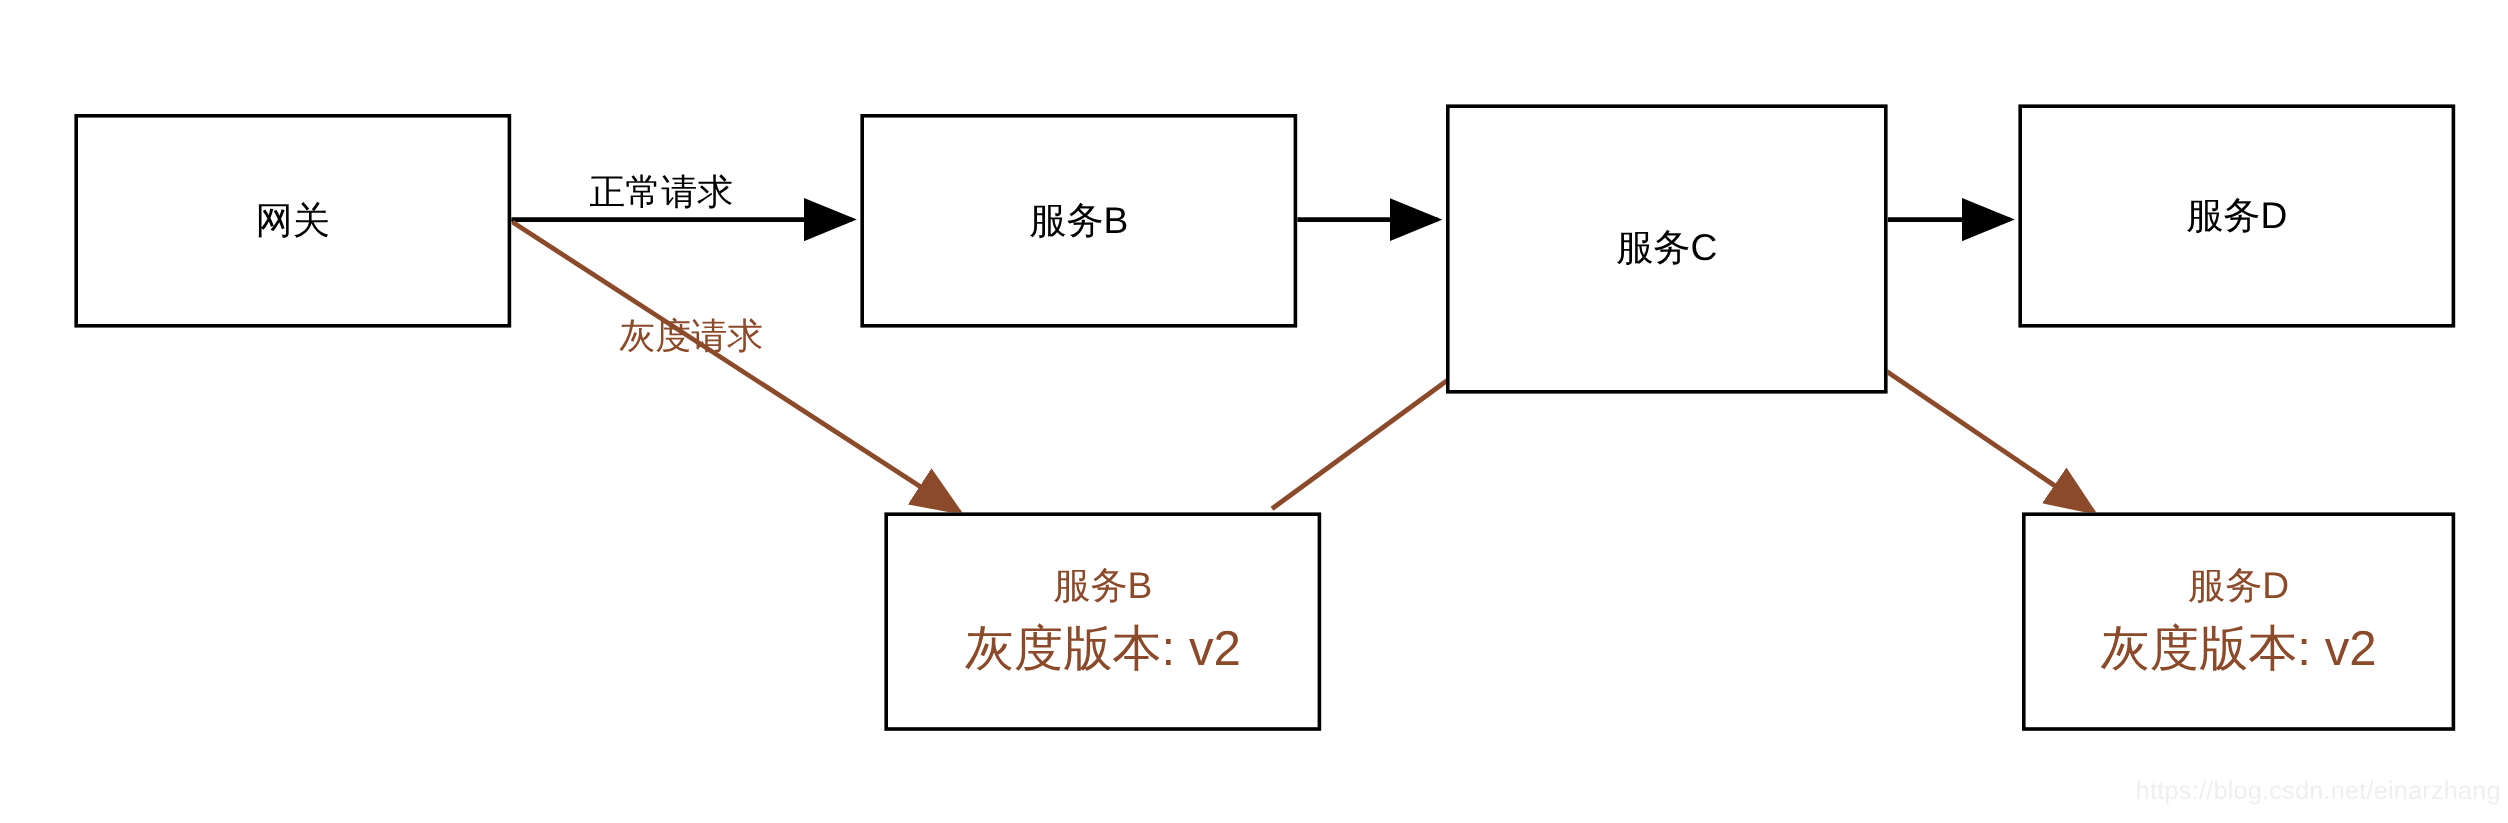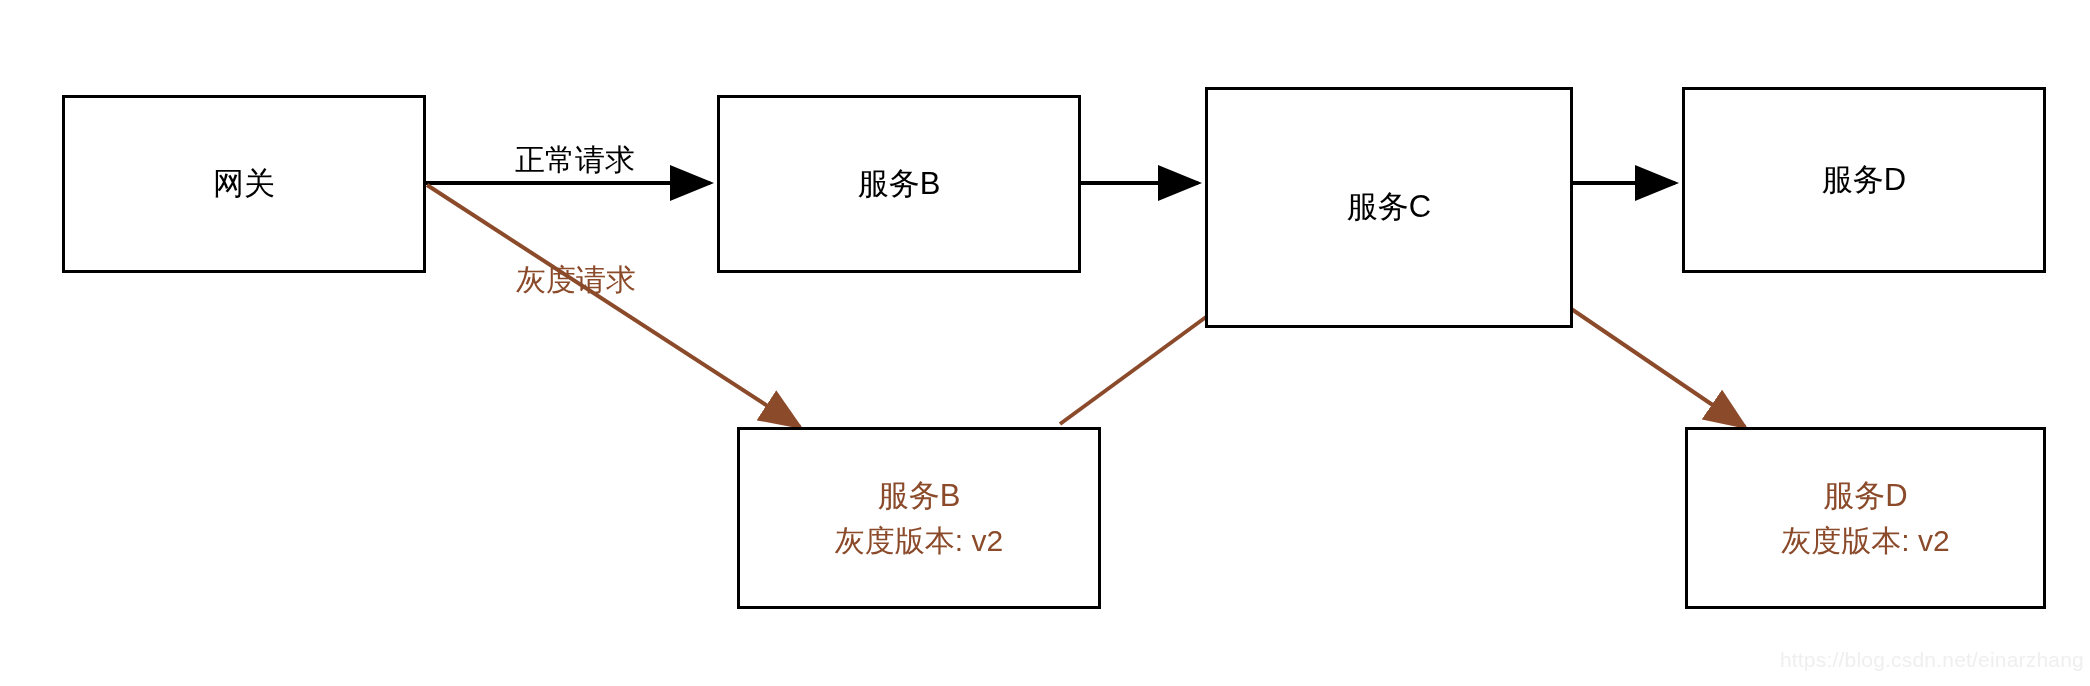--- a/index.html
+++ b/index.html
@@ -30,21 +30,21 @@
   .node .node-label {
     font-size: 31px;
     color: #000000;
     white-space: nowrap;
   }
   .node.gray-node .node-label,
   .node.gray-node .node-sublabel {
     color: #8b4a2a;
   }
   .node-sublabel {
-    font-size: 30px;
+    font-size: 41px;
     white-space: nowrap;
   }
   svg.edges {
     position: absolute;
     left: 0;
     top: 0;
     width: 2090px;
     height: 686px;
     z-index: 2;
   }
@@ -100,21 +100,21 @@
 
     <g>
       <line x1="1060" y1="424" x2="1262" y2="276" stroke="#8b4a2a" stroke-width="4" marker-end="url(#arrow-brown)"></line>
     </g>
 
     <g>
       <line x1="1520" y1="274" x2="1745" y2="427" stroke="#8b4a2a" stroke-width="4" marker-end="url(#arrow-brown)"></line>
     </g>
   </svg>
 
-  <div class="edge-label normal" style="left:491px; top:140px;margin-left:24px;">正常请求</div>
+  <div class="edge-label normal" style="left:491px; top:140px;">正常请求</div>
 
   <div class="edge-label gray" style="left:516px; top:260px;">灰度请求</div>
 
   <div class="node" style="left:62px; top:95px; width:364px; height:178px;">
     <div class="node-label">网关</div>
   </div>
 
   <div class="node" style="left:717px; top:95px; width:364px; height:178px;">
     <div class="node-label">服务B</div>
   </div>

